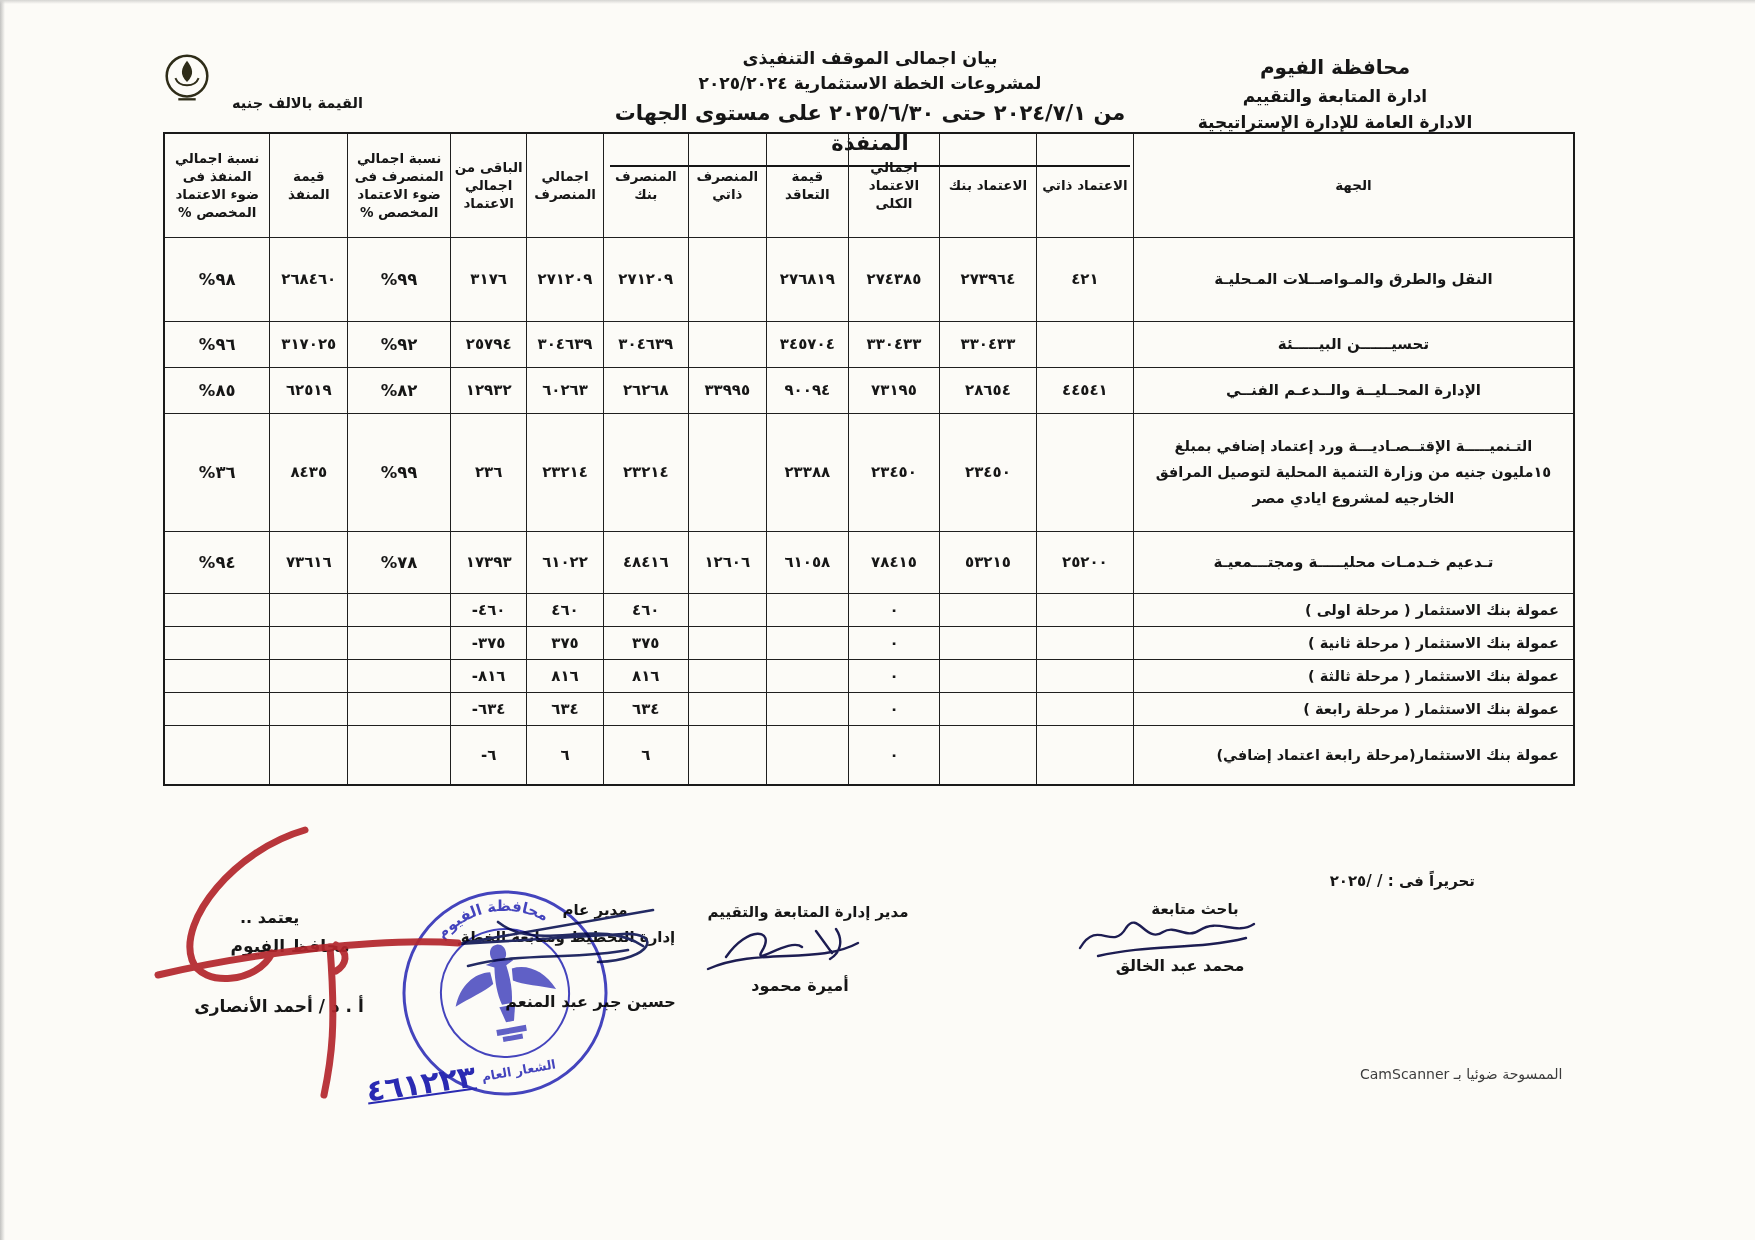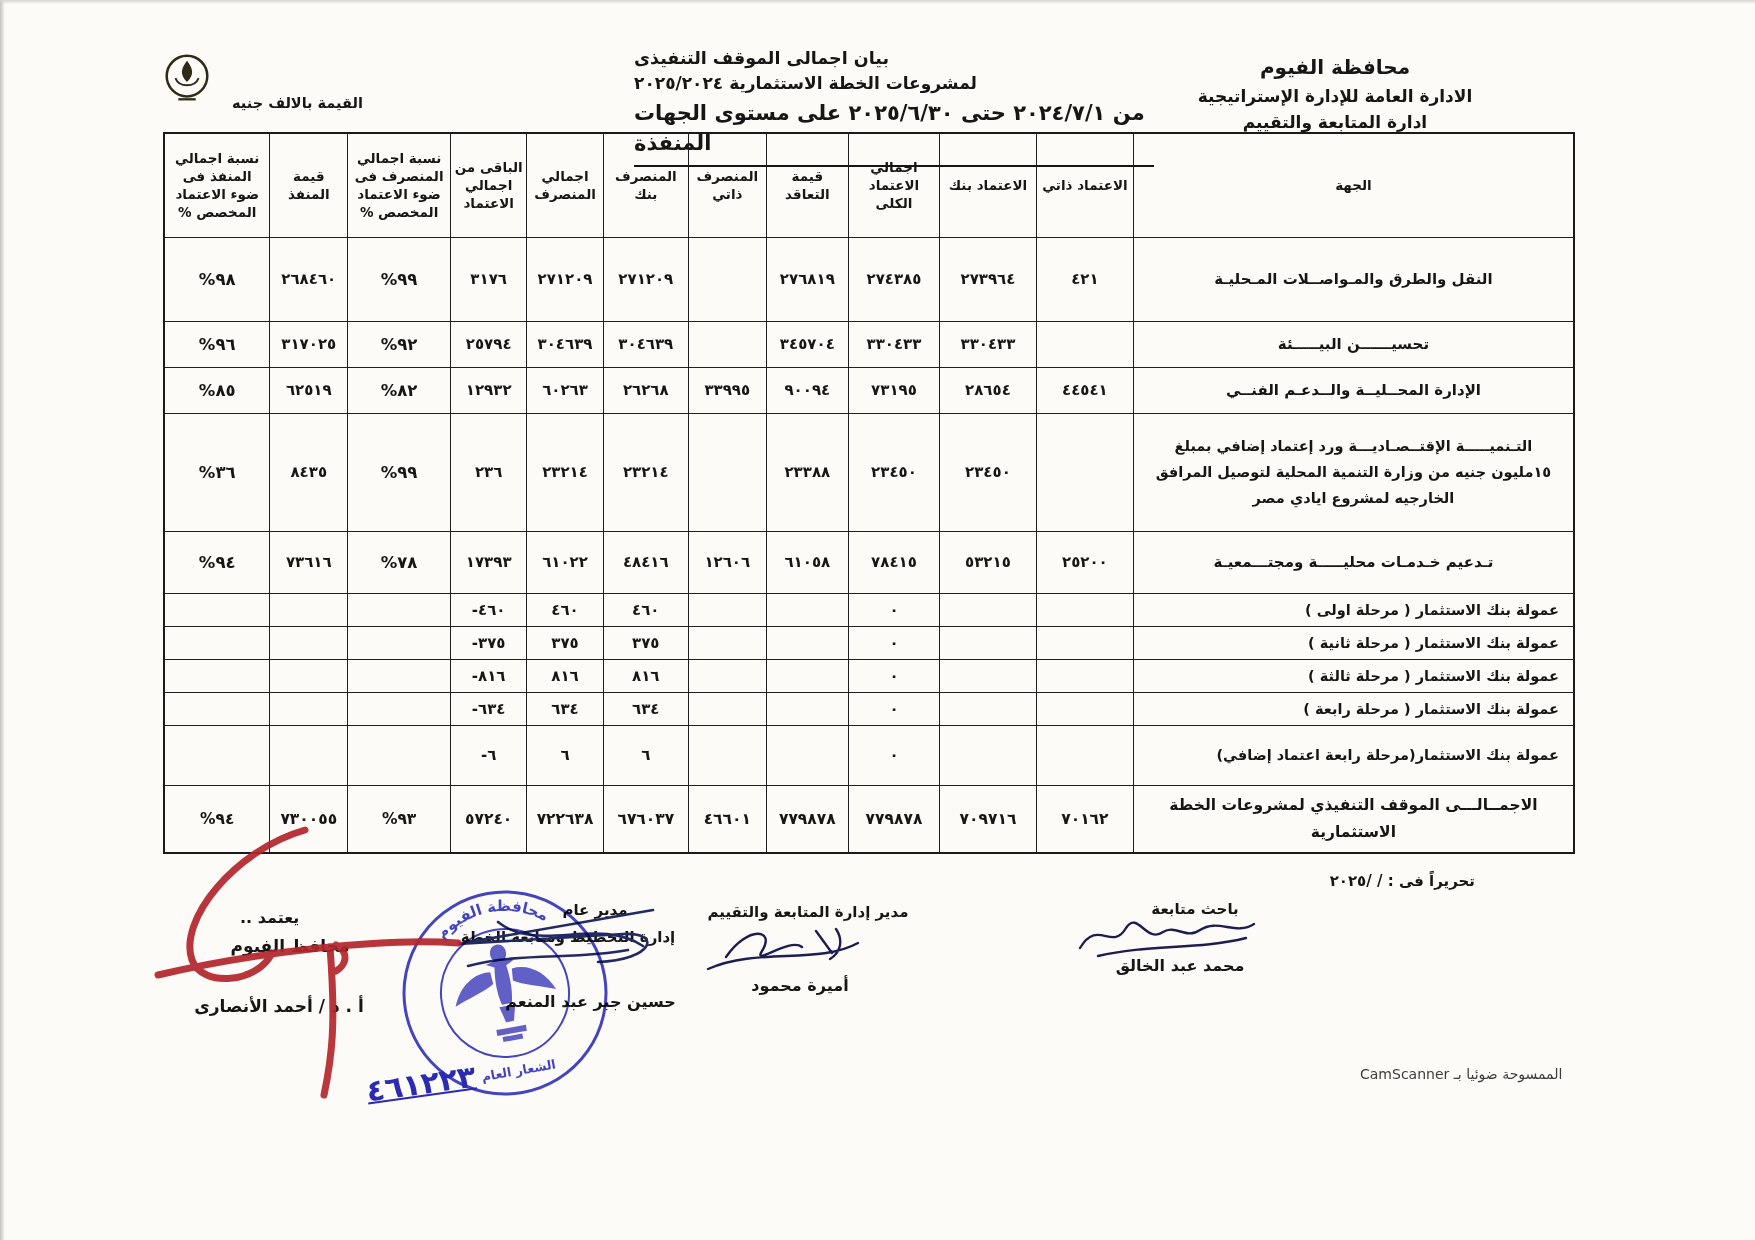--- a/index.html
+++ b/index.html
@@ -12,21 +12,21 @@
   .edge-top{position:absolute;left:0;top:0;width:100%;height:4px;
     background:linear-gradient(180deg,#d5d5d2,rgba(255,255,255,0));}
   .ar{direction:rtl;}
   .abs{position:absolute;}
 
   
   .logo{left:158px;top:50px;width:58px;height:58px;}
   .org{left:1095px;top:52px;width:480px;text-align:center;line-height:1.55;}
   .org .l1{font-size:20px;letter-spacing:1px;}
   .org .l2{font-size:17px;}
-  .title{left:634px;top:46px;width:520px;text-align:left;line-height:1.45;}
+  .title{left:610px;top:46px;width:520px;text-align:center;line-height:1.45;}
   .title .t1{font-size:17.5px;}
   .title .t2{font-size:17px;}
   .title .t3{font-size:21px;border-bottom:2.2px solid #151515;padding-bottom:6px;display:inline-block;margin-top:2px;}
   .unit{left:232px;top:95px;font-size:14.5px;}
 
   
   table.main{
     position:absolute;left:163px;top:132px;width:1412px;
     border-collapse:collapse;table-layout:fixed;direction:rtl;
     border:2.5px solid #1a1a1a;
@@ -85,22 +85,22 @@
 
   <svg class="abs logo" viewBox="0 0 60 60">
     <circle cx="30" cy="27" r="21" fill="none" stroke="#2e2c18" stroke-width="2.6"></circle>
     <path d="M30 11 C24 19 22 25 30 33 C38 25 36 19 30 11 Z" fill="#2e2c18"></path>
     <path d="M18 29 C22 39 38 39 42 29" fill="none" stroke="#2e2c18" stroke-width="2"></path>
     <path d="M21 51 h18" stroke="#2e2c18" stroke-width="2.4"></path>
   </svg>
 
   <div class="abs org ar">
     <div class="l1">محافظة الفيوم</div>
+    <div class="l2">ادارة المتابعة والتقييم</div>
     <div class="l2">الادارة العامة للإدارة الإستراتيجية</div>
-    <div class="l2">ادارة المتابعة والتقييم</div>
   </div>
 
   <div class="abs title ar">
     <div class="t1">بيان اجمالى الموقف التنفيذى</div>
     <div class="t2">لمشروعات الخطة الاستثمارية ٢٠٢٥/٢٠٢٤</div>
     <div><span class="t3">من ٢٠٢٤/٧/١ حتى ٢٠٢٥/٦/٣٠ على مستوى الجهات المنفذة</span></div>
   </div>
 
   <div class="abs unit ar">القيمة بالالف جنيه</div>
 
@@ -269,34 +269,20 @@
           <td>٠</td>
           <td></td>
           <td></td>
           <td>٦</td>
           <td>٦</td>
           <td>٦-</td>
           <td></td>
           <td></td>
           <td></td>
         </tr>
-        <tr>
-          <td>الاجمــالـــى الموقف التنفيذي لمشروعات الخطة الاستثمارية</td>
-          <td>٧٠١٦٢</td>
-          <td>٧٠٩٧١٦</td>
-          <td>٧٧٩٨٧٨</td>
-          <td>٧٧٩٨٧٨</td>
-          <td>٤٦٦٠١</td>
-          <td>٦٧٦٠٣٧</td>
-          <td>٧٢٢٦٣٨</td>
-          <td>٥٧٢٤٠</td>
-          <td>٩٣%</td>
-          <td>٧٣٠٠٥٥</td>
-          <td>٩٤%</td>
-        </tr>
       </tbody>
   </table>
 
   <div class="abs dateline ar">تحريراً فى :   /   /٢٠٢٥</div>
 
   <div class="abs frole p-res-role ar">باحث متابعة</div>
   <svg class="abs sig-res" viewBox="0 0 200 55">
     <path d="M12 38 C30 8 44 42 58 18 C70 0 78 34 95 22 C108 14 118 30 132 20 C150 8 168 26 186 14 M30 46 C80 34 130 40 178 28" fill="none" stroke="#1d1d52" stroke-width="2.4" stroke-linecap="round"></path>
   </svg>
   <div class="abs fname p-res-name ar">محمد عبد الخالق</div>

